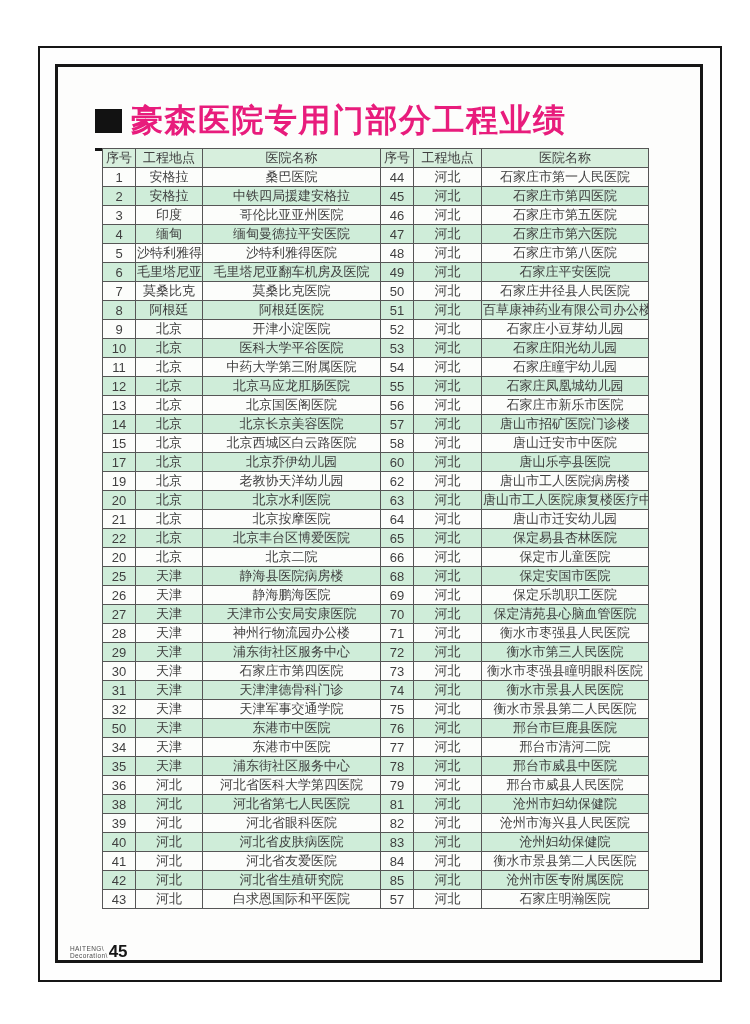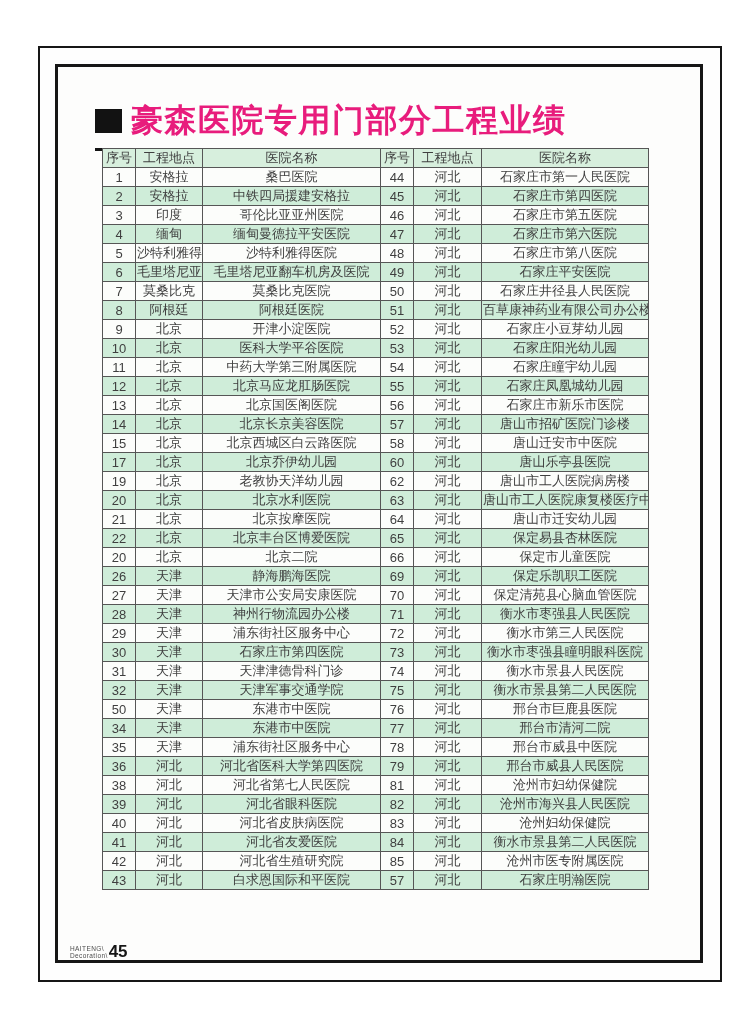--- a/index.html
+++ b/index.html
@@ -248,20 +248,28 @@
       </tr>
       <tr>
         <td>20</td>
         <td>北京</td>
         <td>北京二院</td>
         <td>66</td>
         <td>河北</td>
         <td>保定市儿童医院</td>
       </tr>
       <tr>
+        <td>25</td>
+        <td>天津</td>
+        <td>静海县医院病房楼</td>
+        <td>68</td>
+        <td>河北</td>
+        <td>保定安国市医院</td>
+      </tr>
+      <tr>
         <td>26</td>
         <td>天津</td>
         <td>静海鹏海医院</td>
         <td>69</td>
         <td>河北</td>
         <td>保定乐凯职工医院</td>
       </tr>
       <tr>
         <td>27</td>
         <td>天津</td>

